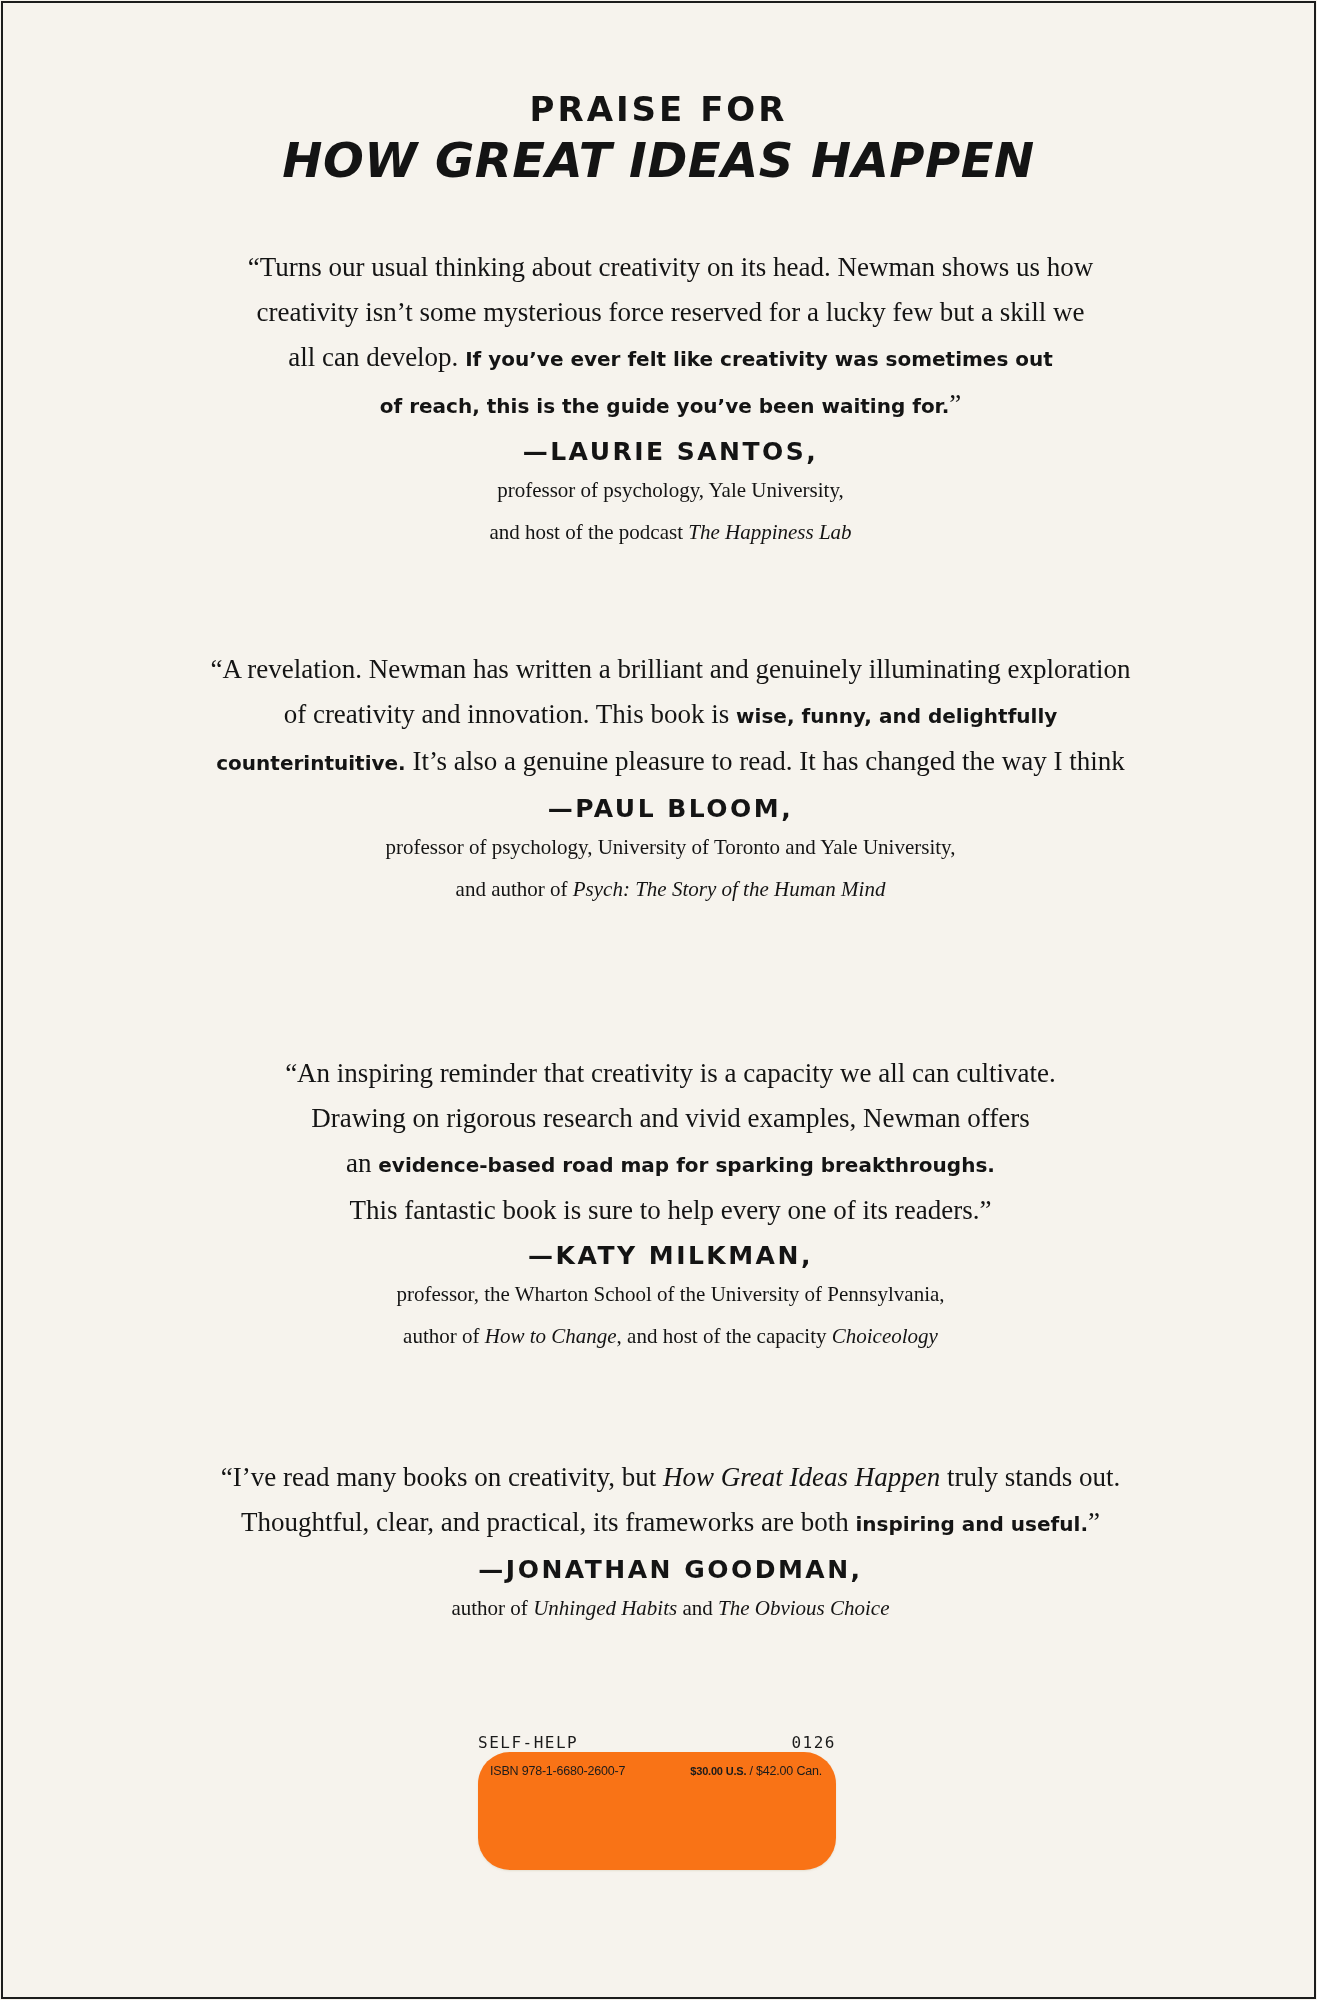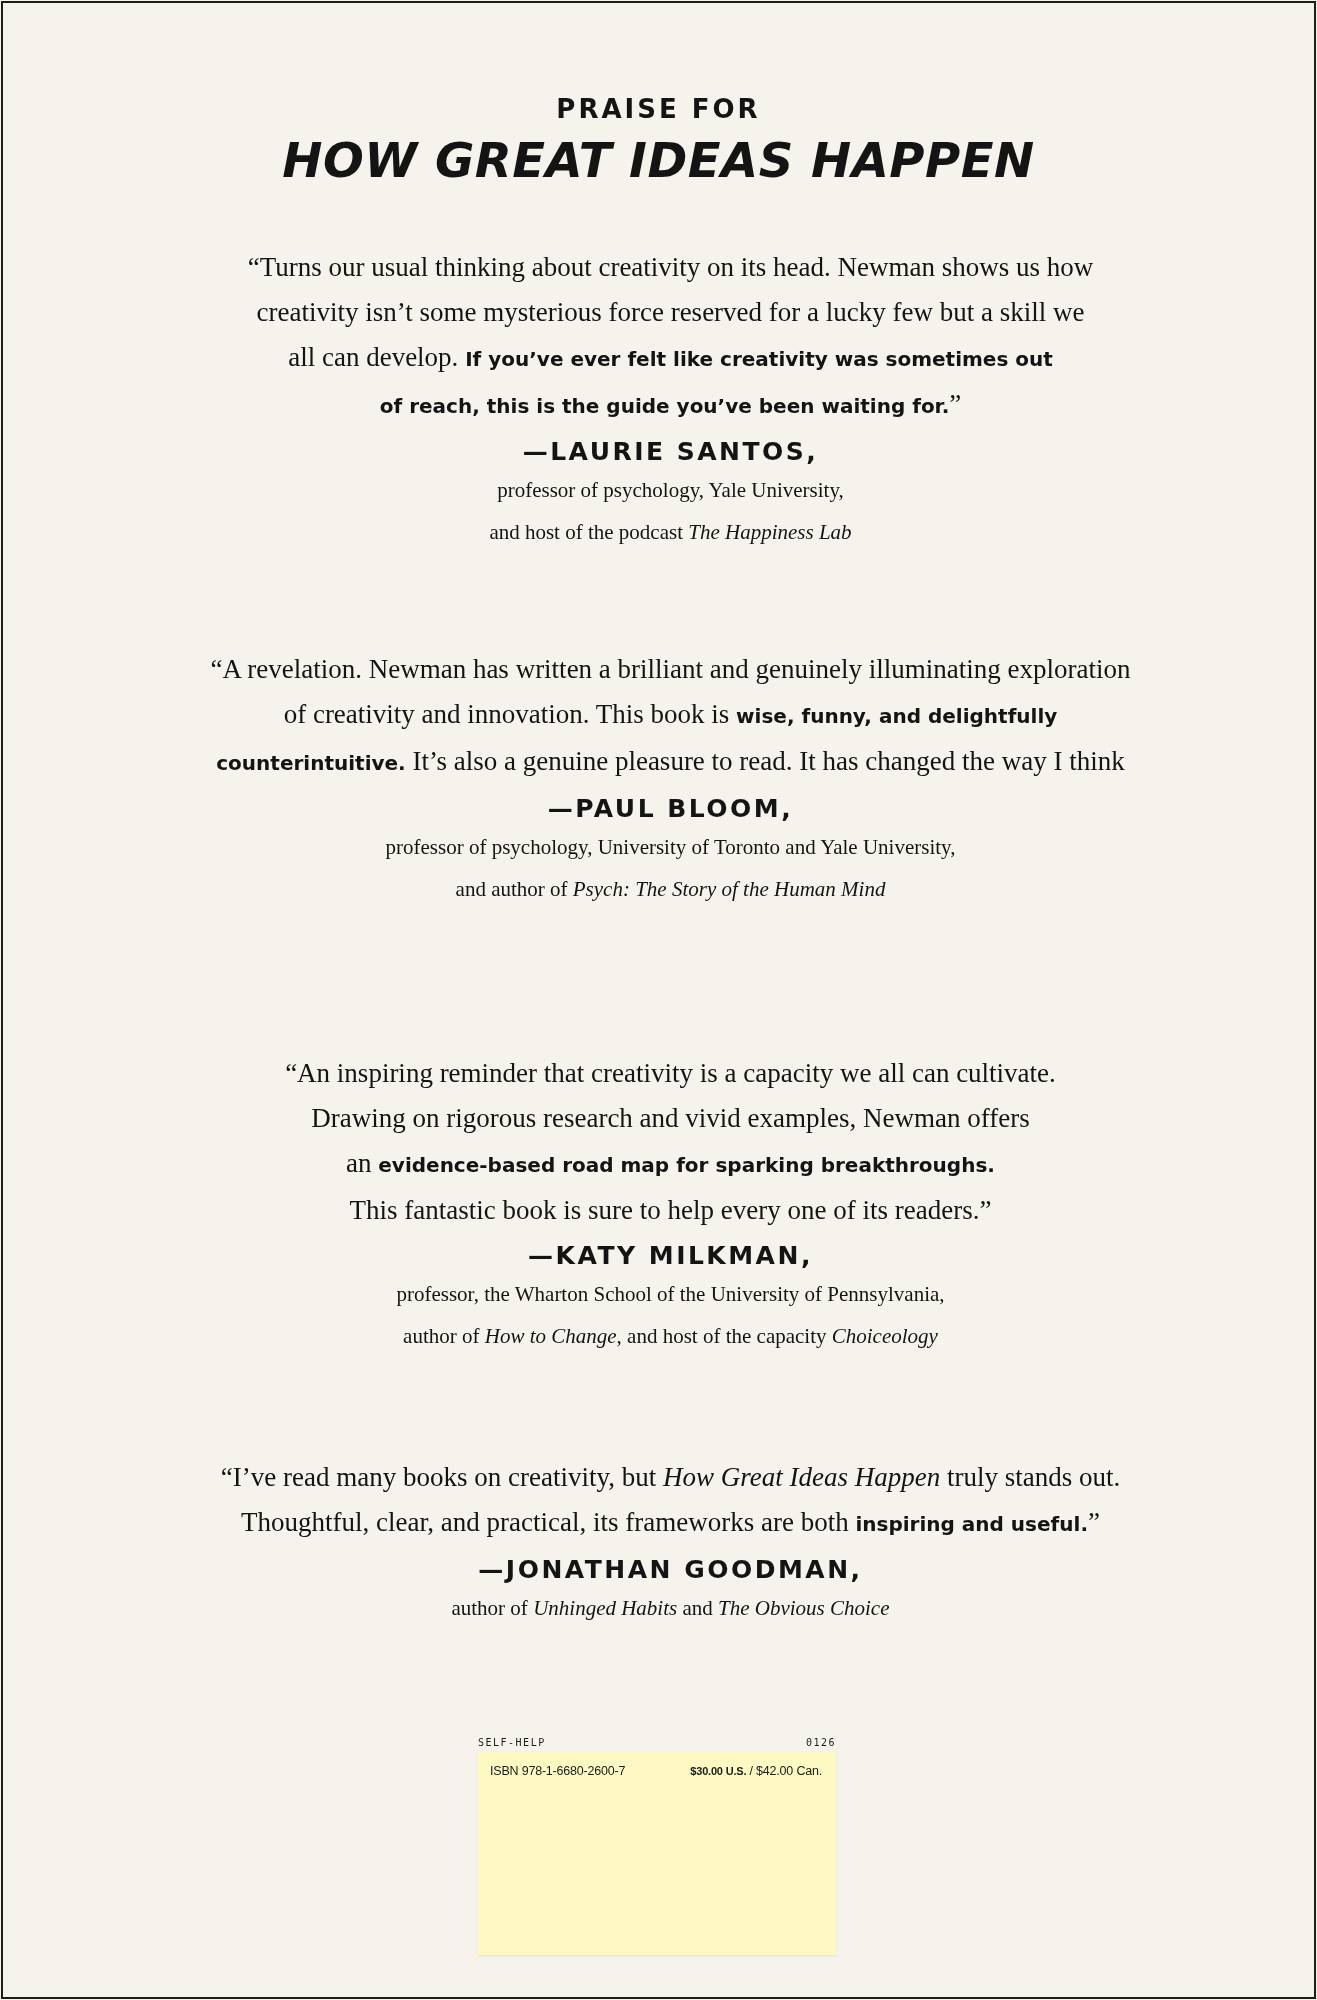--- a/index.html
+++ b/index.html
@@ -14,21 +14,21 @@
       border: 2px solid #1c1c1c;
       box-sizing: border-box;
       pointer-events: none;
     }
     .header {
       position: absolute; left: 0; right: 0; top: 92px;
       text-align: center;
       font-family: "DejaVu Sans", sans-serif;
     }
     .header .kicker {
-      font-size: 26px; font-weight: bold; letter-spacing: 3px;
+      font-size: 34px; font-weight: bold; letter-spacing: 3px;
       line-height: 34px;
     }
     .header .title {
       margin-top: 6px;
       font-size: 48px; font-weight: bold; font-style: italic;
       letter-spacing: 0.5px;
       line-height: 56px;
     }
     .blurb {
       position: absolute; left: 0; right: 0;
@@ -61,31 +61,32 @@
       line-height: 42px;
       white-space: nowrap;
     }
     .attrib-line i { font-style: italic; }
     .barcode-area {
       position: absolute; left: 478px; top: 1734px; width: 358px;
     }
     .barcode-top {
       display: flex; justify-content: space-between;
       font-family: "DejaVu Sans Mono", monospace;
-      font-size: 10px; letter-spacing: 1.5px;
+      font-size: 16px; letter-spacing: 1.5px;
       color: #1b1b1b;
       padding: 0 0 0 0;
       height: 18px; line-height: 18px;
     }
     .barcode-box {
       margin-top: 0px;
-      background: #fef9c3;
-      height: 203px;
+      background: #f97316;
+      height: 118px;
       box-shadow: 0 1px 2px rgba(200,190,160,0.35);
       position: relative;
+      border-radius: 32px;
     }
     .barcode-info {
       position: absolute; top: 12px; left: 12px; right: 14px;
       display: flex; justify-content: space-between;
       font-family: "Liberation Sans", sans-serif;
       font-size: 12.5px;
       color: #1b1b1b;
       letter-spacing: -0.2px;
     }
     .barcode-info .price b { font-weight: bold; font-size: 11px; }

